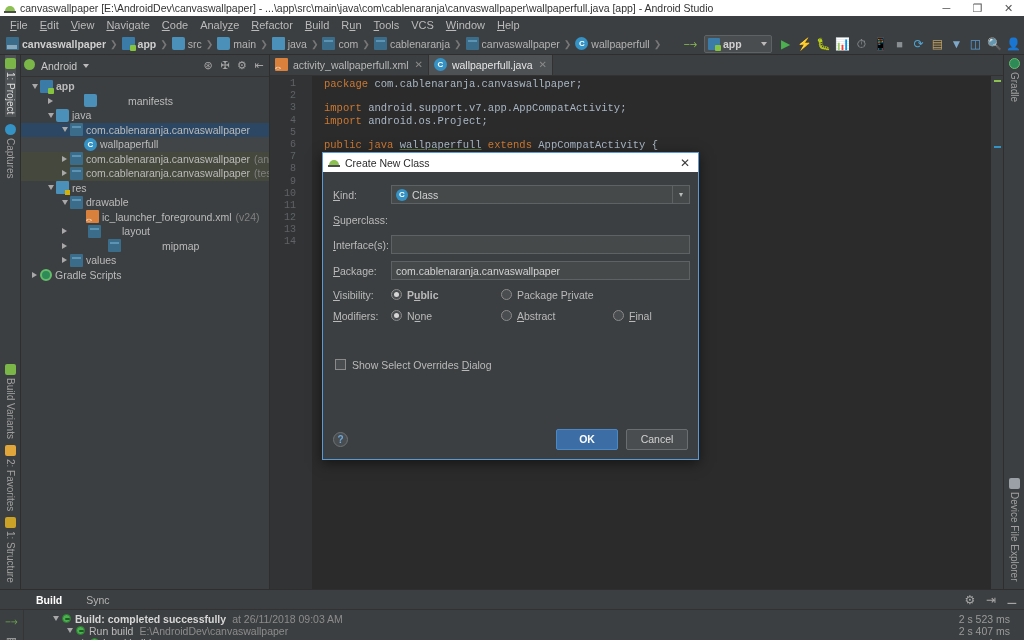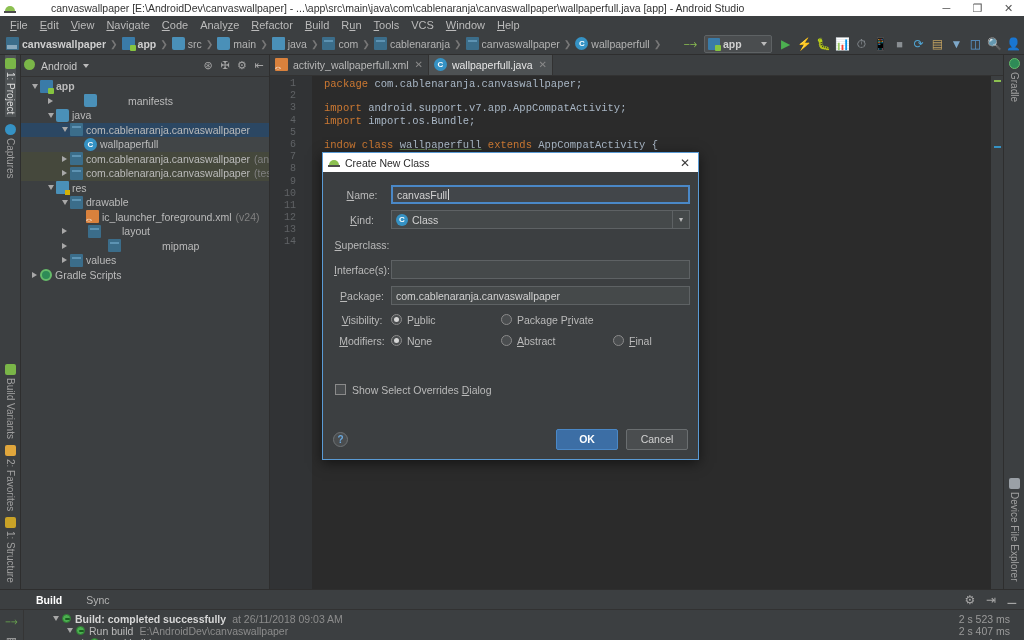--- a/index.html
+++ b/index.html
@@ -10,21 +10,21 @@
     font-size: 11px;
     background: #3c3f41;
     color: #bbbbbb;
   }
   
   #win-titlebar {
     height: 16px; background: #ffffff; color: #2b2b2b;
     display: flex; align-items: center; font-size: 10.5px;
     padding-left: 4px; position: relative;
   }
-  #win-title-text { padding-left: 4px; color: #333; white-space: nowrap; overflow: hidden; margin-left: 31px; }
+  #win-title-text { padding-left: 4px; color: #333; white-space: nowrap; overflow: hidden; }
   .andro-logo {
     width: 12px; height: 9px; position: relative; flex: none;
   }
   .andro-logo::before {
     content: ""; position: absolute; left: 1px; top: 2px; width: 10px; height: 6px;
     background: #8cc051; border-radius: 5px 5px 0 0;
   }
   .andro-logo::after {
     content: ""; position: absolute; left: 0px; top: 7px; width: 12px; height: 2px;
     background: #4e4e4e;
@@ -203,21 +203,21 @@
   .btwist { width: 12px; flex:none; display:flex; align-items:center; justify-content:center;}
   .btxt-bold { font-weight: bold; color: #d6d6d6; }
   .btxt { color: #bbbbbb; }
   .btxt-dim { color: #8c8c8c; padding-left: 6px; }
   #build-times {
     position: absolute; right: 14px; top: 3px; text-align: right;
     font-size: 10.5px; color: #9a9a9a;
   }
   .btime { height: 11.8px; }
   
-  #dlg-overlay { position: absolute; left: 0; top: 0; width: 1024px; height: 640px; pointer-events: none; text-align: center; }
+  #dlg-overlay { position: absolute; left: 0; top: 0; width: 1024px; height: 640px; pointer-events: none; }
   #dialog {
     position: absolute; left: 322px; top: 152px; width: 377px; height: 308px;
     background: #3c3f41; border: 1px solid #5a9bd5;
     box-shadow: 0 3px 12px rgba(0,0,0,0.55); pointer-events: auto;
     display: flex; flex-direction: column;
   }
   #dlg-title {
     height: 19px; background: #ffffff; display: flex; align-items: center;
     padding: 0 2px 0 5px; flex: none; position: relative;
   }
@@ -556,23 +556,23 @@
         <div class="gline">10</div>
         <div class="gline">11</div>
         <div class="gline">12</div>
         <div class="gline">13</div>
         <div class="gline">14</div>
       </div>
       <div id="code-text">
         <div class="cline"><span class="kw">package</span> <span class="plain">com.cablenaranja.canvaswallpaper;</span></div>
         <div class="cline"></div>
         <div class="cline"><span class="kw">import</span> <span class="plain">android.support.v7.app.AppCompatActivity;</span></div>
-        <div class="cline"><span class="kw">import</span> <span class="plain">import.os.Bundle;</span></div>
-        <div class="cline"></div>
-        <div class="cline"><span class="kw">indow class</span> <span class="cls">wallpaperfull</span> <span class="kw">extends</span> <span class="plain">AppCompatActivity {</span></div>
+        <div class="cline"><span class="kw">import</span> <span class="plain">android.os.Project;</span></div>
+        <div class="cline"></div>
+        <div class="cline"><span class="kw">public java</span> <span class="cls">wallpaperfull</span> <span class="kw">extends</span> <span class="plain">AppCompatActivity {</span></div>
         <div class="cline"></div>
         <div class="cline"></div>
         <div class="cline"></div>
         <div class="cline"></div>
         <div class="cline"></div>
         <div class="cline"></div>
         <div class="cline"><span class="plain">}</span></div>
         <div class="cline"></div>
       </div>
       <div id="code-scroll-strip">
@@ -648,27 +648,20 @@
 
 <div id="dlg-overlay">
   <div id="dialog">
     <div id="dlg-title">
       <span class="andro-logo"></span>
       <span class="dt-text">Create New Class</span>
       <span id="dlg-close">✕</span>
     </div>
     <div id="dlg-form">
       <div class="frow">
-        <span class="flabel"><u>N</u>ame:</span>
-        <div class="finput focus" placeholder="">
-          <span>canvasFull</span>
-          <span class="caretbar"></span>
-        </div>
-      </div>
-      <div class="frow">
         <span class="flabel"><u>K</u>ind:</span>
         <div class="fcombo">
           <span class="ic ic-class" style="margin-right:0;width:12px;height:12px;">C</span>
           <span>Class</span>
           <span class="fcombo-arrow" style="font-size:8px;color:#bbb;">▾</span>
         </div>
       </div>
       <div class="frow">
         <span class="flabel"><u>S</u>uperclass:</span>
       </div>
@@ -679,21 +672,21 @@
         </div>
       </div>
       <div class="frow" style="height:27px;">
         <span class="flabel"><u>P</u>ackage:</span>
         <div class="finput" placeholder="">
           <span>com.cablenaranja.canvaswallpaper</span>
         </div>
       </div>
       <div class="radio-row">
         <span class="flabel"><u>V</u>isibility:</span>
-        <span class="radio-grp" style="width:110px;">
+        <span class="radio-grp" style="width:110px;font-weight:bold;">
           <span class="radio on"></span>
           <span>P<u>u</u>blic</span>
         </span>
         <span class="radio-grp">
           <span class="radio"></span>
           <span>Package P<u>r</u>ivate</span>
         </span>
       </div>
       <div class="radio-row">
         <span class="flabel"><u>M</u>odifiers:</span>

